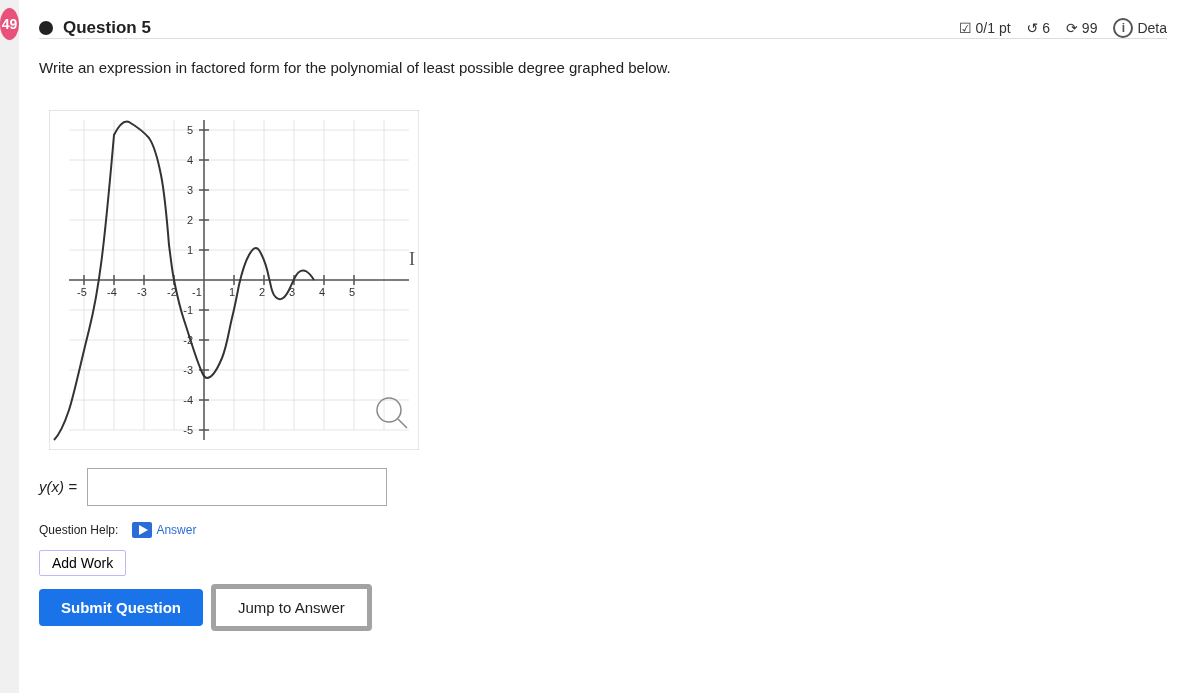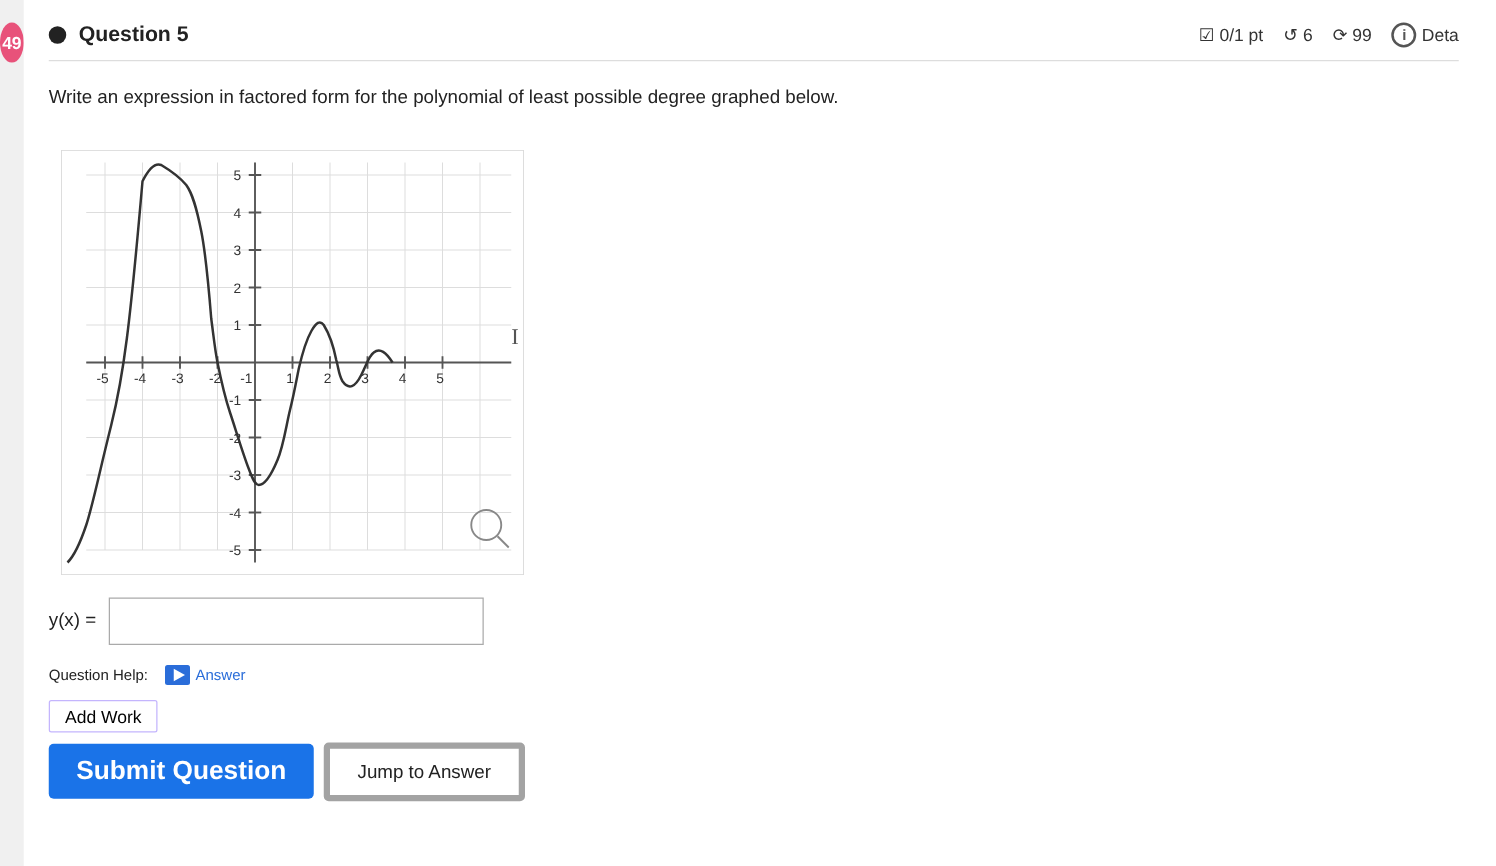--- a/index.html
+++ b/index.html
@@ -14,21 +14,21 @@
     .page-container {
       display: flex;
       min-height: 693px;
     }
     .left-badge {
       width: 19px;
       min-height: 693px;
       background: #f0f0f0;
       display: flex;
       align-items: flex-start;
-      padding-top: 18px;
+      padding-top: 8px;
       justify-content: center;
     }
     .badge-circle {
       background: #e8527a;
       color: white;
       border-radius: 50%;
       width: 32px;
       height: 32px;
       display: flex;
       align-items: center;
@@ -40,21 +40,20 @@
       flex: 1;
       background: white;
       padding: 18px 30px 30px 20px;
       position: relative;
     }
     .question-header {
       display: flex;
       justify-content: space-between;
       margin-bottom: 18px;
       border-bottom: 1px solid #ddd;
-      padding-bottom: 10px;
     }
     .question-title {
       display: flex;
       align-items: center;
       gap: 10px;
     }
     .bullet {
       width: 14px;
       height: 14px;
       background: #222;
@@ -94,20 +93,21 @@
       height: 340px;
     }
     .answer-row {
       display: flex;
       align-items: center;
       gap: 10px;
       margin-bottom: 16px;
     }
     .answer-label {
       font-size: 15px;
+      font-style: italic;
     }
     .answer-input {
       width: 300px;
       height: 38px;
       border: 1px solid #aaa;
       background: white;
       font-size: 15px;
       padding: 0 8px;
       outline: none;
     }
@@ -155,21 +155,21 @@
       display: flex;
       align-items: center;
       gap: 8px;
       margin-top: 8px;
     }
     .submit-btn {
       background: #1a73e8;
       color: white;
       border: none;
       padding: 10px 22px;
-      font-size: 21px;
+      font-size: 15px;
       font-weight: bold;
       cursor: pointer;
       border-radius: 4px;
     }
     .jump-btn {
       background: white;
       color: #222;
       border: 5px solid #a3a3a3;
       padding: 10px 22px;
       font-size: 15px;

